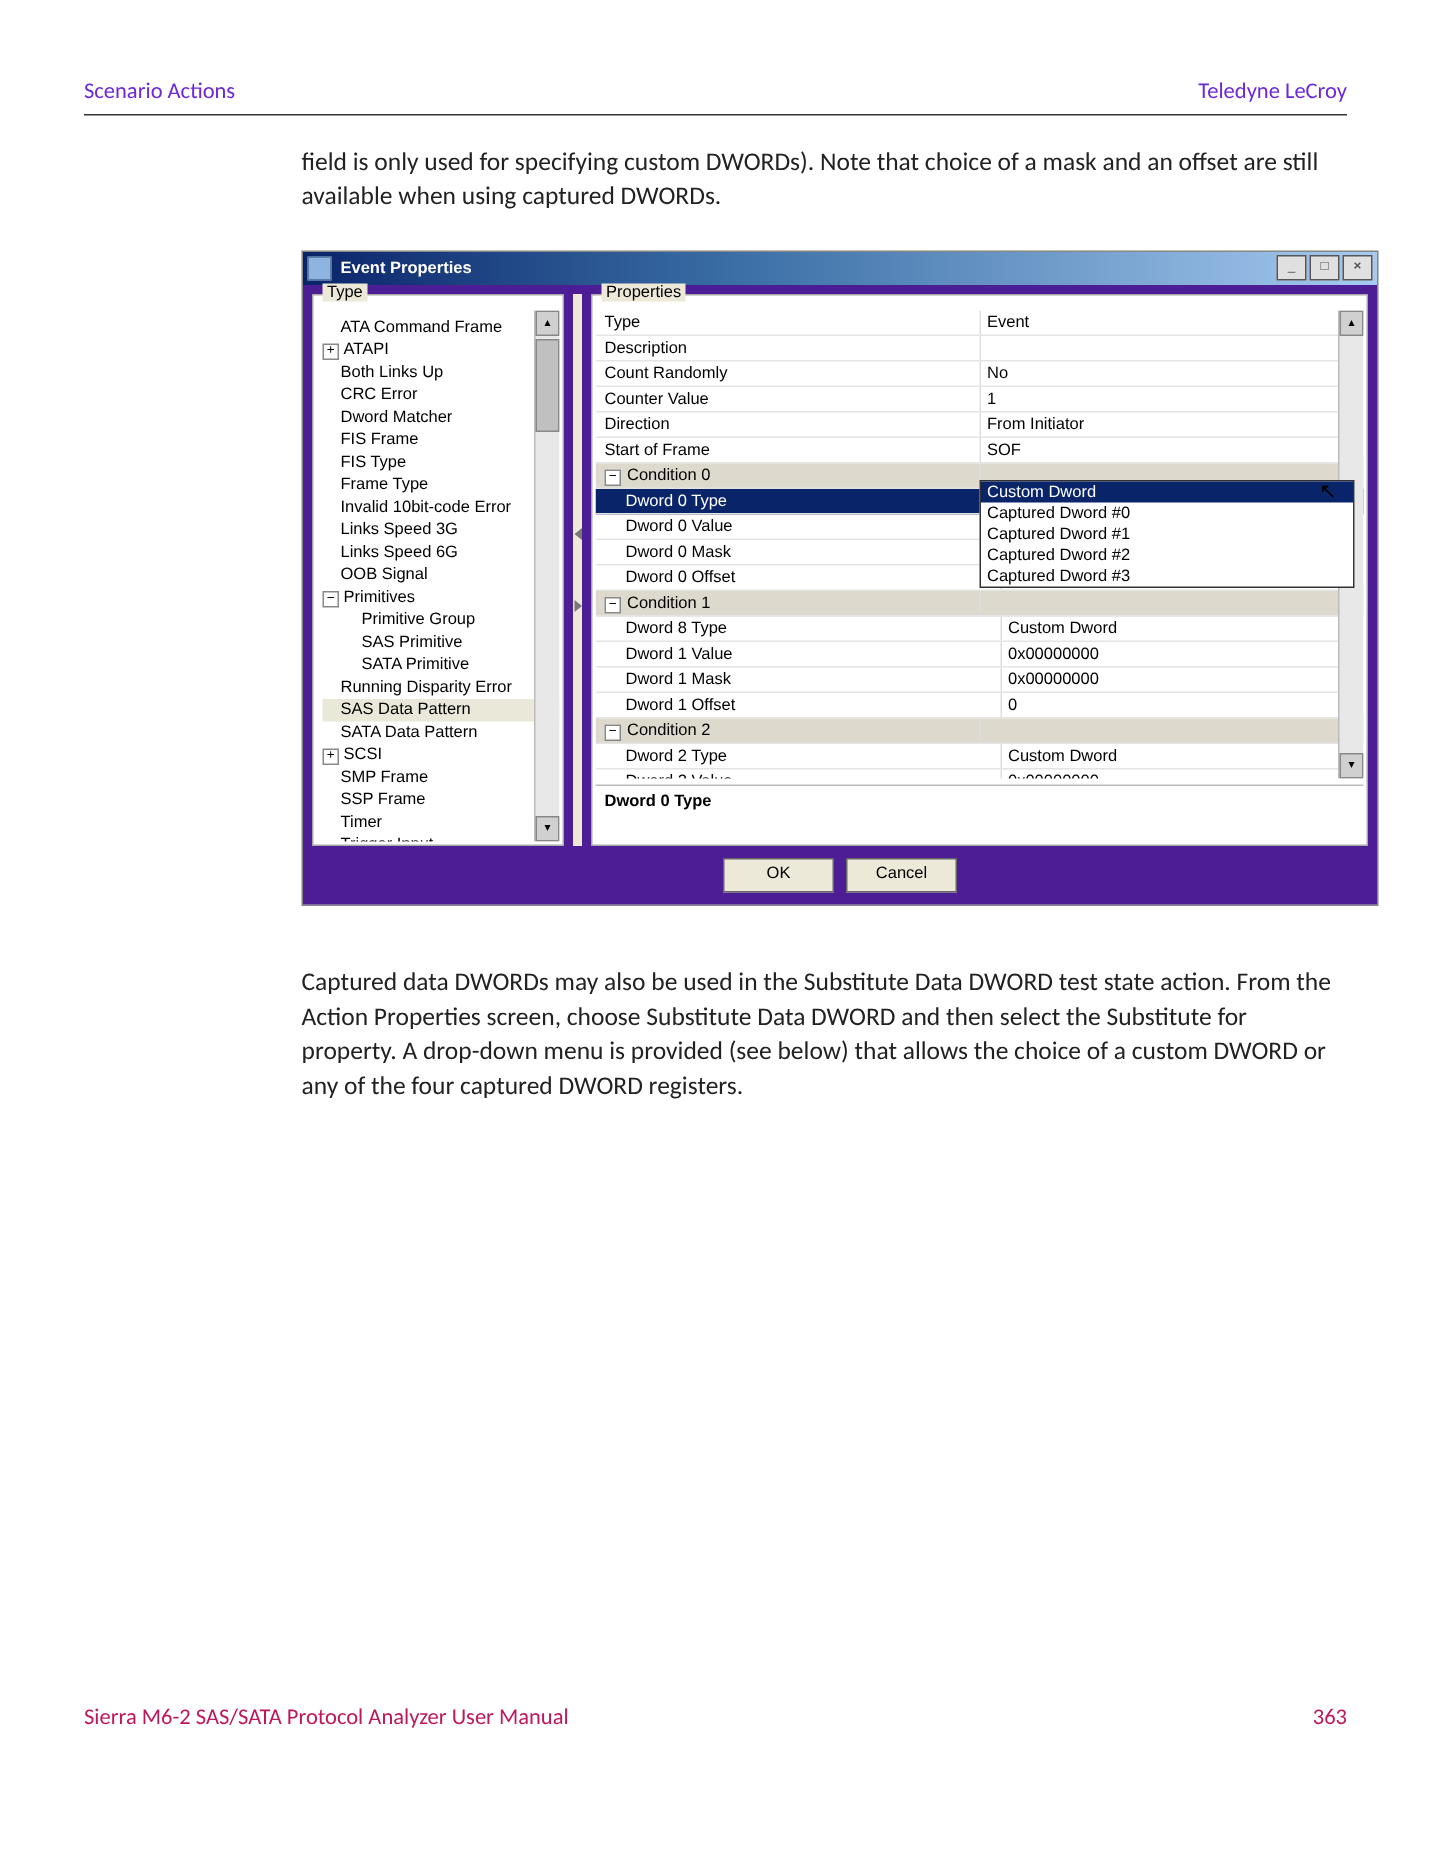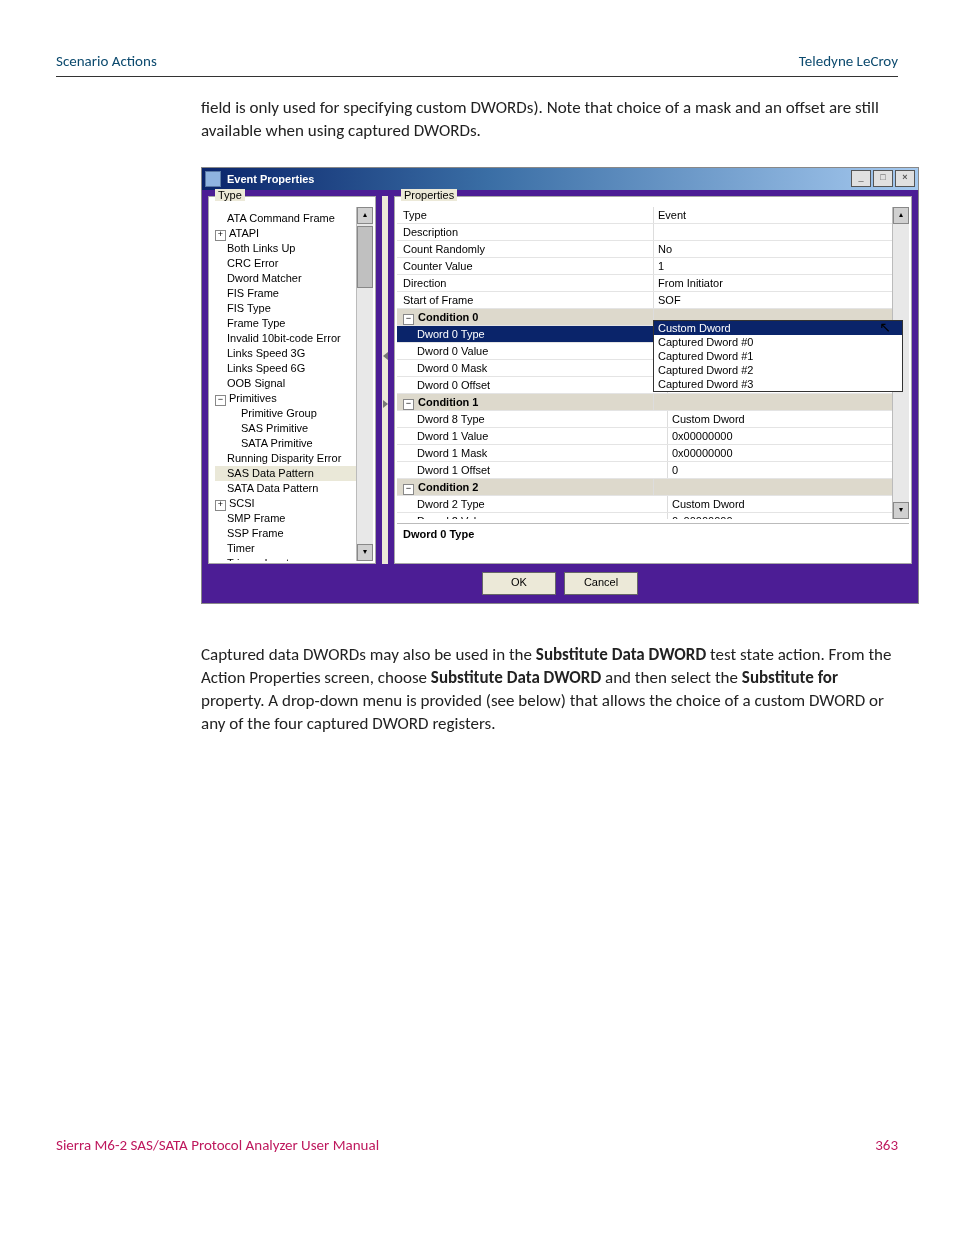--- a/index.html
+++ b/index.html
@@ -1,21 +1,21 @@
 <!DOCTYPE html>
 <html><head>
 <meta charset="utf-8">
 <style>
   body{margin:0;background:#fff;font-family:"Segoe UI",Calibri,Arial,sans-serif;color:#222;width:954px}
   .page{padding:52px 56px 52px 56px}
-  .hdr{display:flex;justify-content:space-between;font-size:15px;color:#0c4a6e;margin-bottom:6px}
+  .hdr{display:flex;justify-content:space-between;font-size:15px;color:#6d28d9;margin-bottom:6px}
   .hr{border:none;border-top:1px solid #333;margin:0 0 20px 0}
   .body-text{margin-left:145px;font-size:17px;line-height:1.35;margin-bottom:8px;margin-top:18px}
   .body-text2{margin-left:145px;font-size:17px;line-height:1.35;margin-top:40px}
-  b{font-weight:bold}
+  b{font-weight:normal}
   
   .dlg{margin:24px 0 0 145px;width:716px;border:1px solid #888;font-family:Tahoma,Arial,sans-serif;font-size:11px;color:#000;background:#ece9d8}
   .titlebar{height:22px;background:linear-gradient(90deg,#0a246a 0%,#3a6ea5 40%,#a6caf0 100%);display:flex;align-items:center;padding:0 3px}
   .tb-icon{width:14px;height:14px;background:#8fb4e0;margin-right:6px;border:1px solid #5b7aa5;display:inline-block}
   .tb-title{color:#fff;font-weight:bold;flex:1}
   .tb-btn{width:18px;height:15px;background:#e0e0e0;border:1px solid #555;margin-left:2px;font-size:9px;text-align:center;line-height:13px;color:#555}
   .tb-btn.x{font-weight:bold}
   .dlg-body{padding:6px 6px 8px 6px;background:#4c1d95}
   .panels{display:flex;gap:6px}
   .panel-type{width:162px;border:1px solid #a8a8a8;background:#fff;position:relative;padding:10px 2px 2px 2px}

